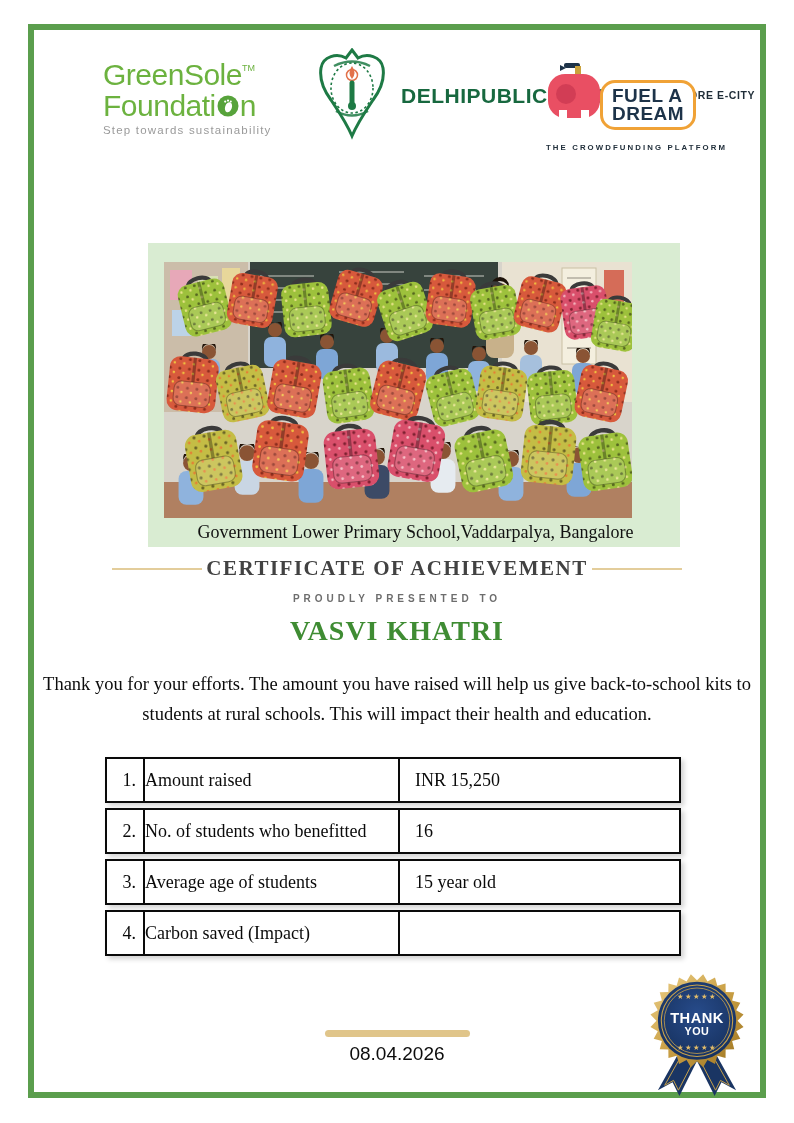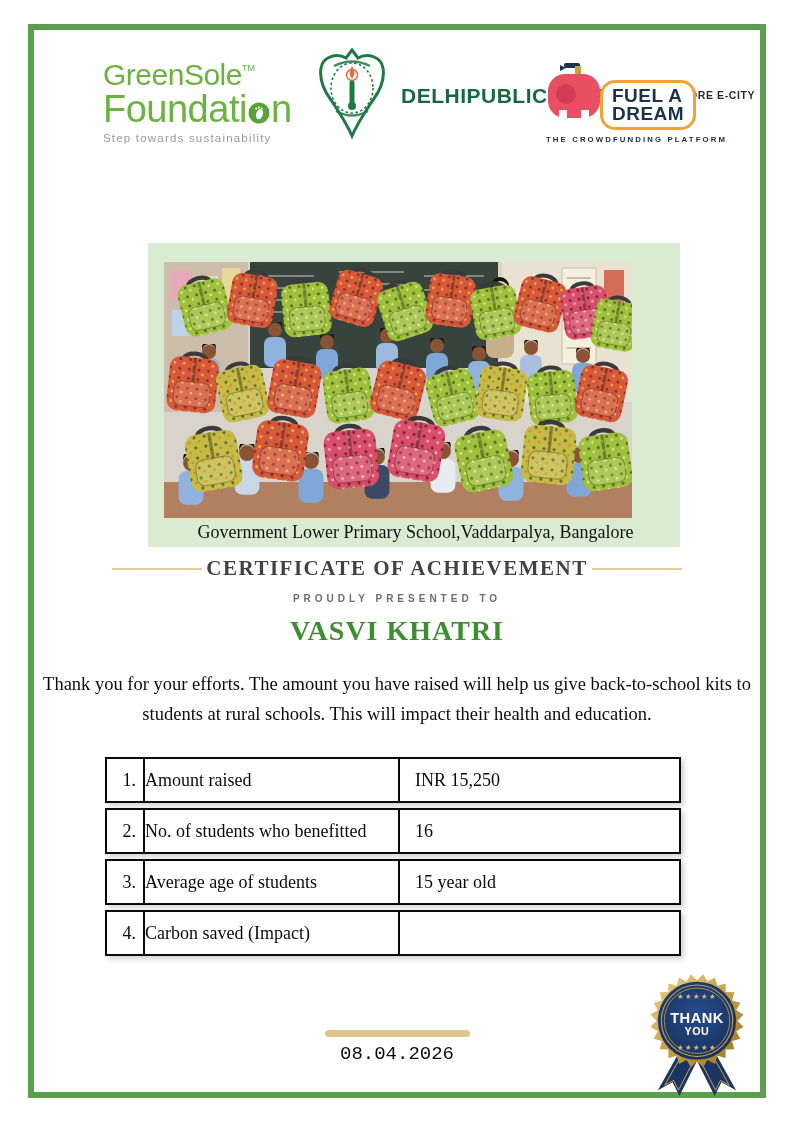--- a/index.html
+++ b/index.html
@@ -10,37 +10,37 @@
   }
   .border-frame {
     position:absolute; left:28px; top:24px; right:28px; bottom:25px;
     border:6px solid #5b9e4d; pointer-events:none;
   }
 
   
   .gs-logo { position:absolute; left:103px; top:60px; width:220px; color:#6cb23f; }
   .gs-line1 { font-size:30px; letter-spacing:-0.5px; line-height:1.0; }
   .gs-tm { font-size:9px; vertical-align:14px; letter-spacing:0; }
-  .gs-line2 { font-size:38px; letter-spacing:-0.5px; line-height:1.0; display:flex; align-items:flex-start; }
+  .gs-line2 { font-size:30px; letter-spacing:-0.5px; line-height:1.0; display:flex; align-items:center; }
   .gs-foot { display:inline-block; margin:2px 1px 0 1px; }
   .gs-tag { margin-top:2px; font-size:11.5px; color:#9a9a9a; letter-spacing:1.2px; }
 
   .dps-logo { position:absolute; left:313px; top:48px; display:flex; align-items:center; gap:10px; }
   .dps-text { display:flex; flex-direction:row; }
   .dps-main { font-size:21px; font-weight:bold; color:#17683f; line-height:1.08; letter-spacing:0.5px; }
   .dps-sub { margin-top:4px; font-size:10.5px; font-weight:bold; color:#1f2d38; letter-spacing:0.6px; }
 
   .fad-logo { position:absolute; left:546px; top:62px; width:148px; }
   .fad-top { display:flex; align-items:flex-end; }
   .fad-box {
     border:3px solid #f0a236; border-radius:15px; padding:4px 9px 3px 9px;
     margin-left:-8px; background:#fff; position:relative;
   }
   .fad-word { font-size:19px; font-weight:bold; color:#1d3349; line-height:0.98; letter-spacing:0.5px; }
-  .fad-tag { margin-top:5px; font-size:7.8px; font-weight:bold; color:#22303c; letter-spacing:2.1px; white-space:nowrap; }
+  .fad-tag { margin-top:13px; font-size:7.8px; font-weight:bold; color:#22303c; letter-spacing:2.1px; white-space:nowrap; }
 
   
   .headline {
     position:absolute; top:183px; left:42px; right:42px; text-align:center;
     color:#2e9b33; font-weight:bold; font-size:15.5px; line-height:1.55;
   }
 
   
   .photo-frame {
     position:absolute; left:148px; top:243px; width:532px; height:304px;
@@ -94,21 +94,21 @@
   }
   .t-value { flex:1; display:flex; align-items:center; padding-left:15px; }
 
   
   .gold-line {
     position:absolute; left:325px; top:1030px; width:145px; height:7px;
     background:#e0c58a; border-radius:4px;
   }
   .cert-date {
     position:absolute; top:1043px; left:0; right:0; text-align:center;
-    font-family:Liberation Mono, monospace; font-size:19px; color:#0c0c0c;
+    font-family:Liberation Sans, sans-serif; font-size:19px; color:#0c0c0c;
   }
   .badge { position:absolute; left:640px; top:966px; width:114px; height:132px; z-index:5; }
 </style>
 </head>
 <body>
 
 <div class="page">
   <div class="border-frame"></div>
 
   <div class="gs-logo">

